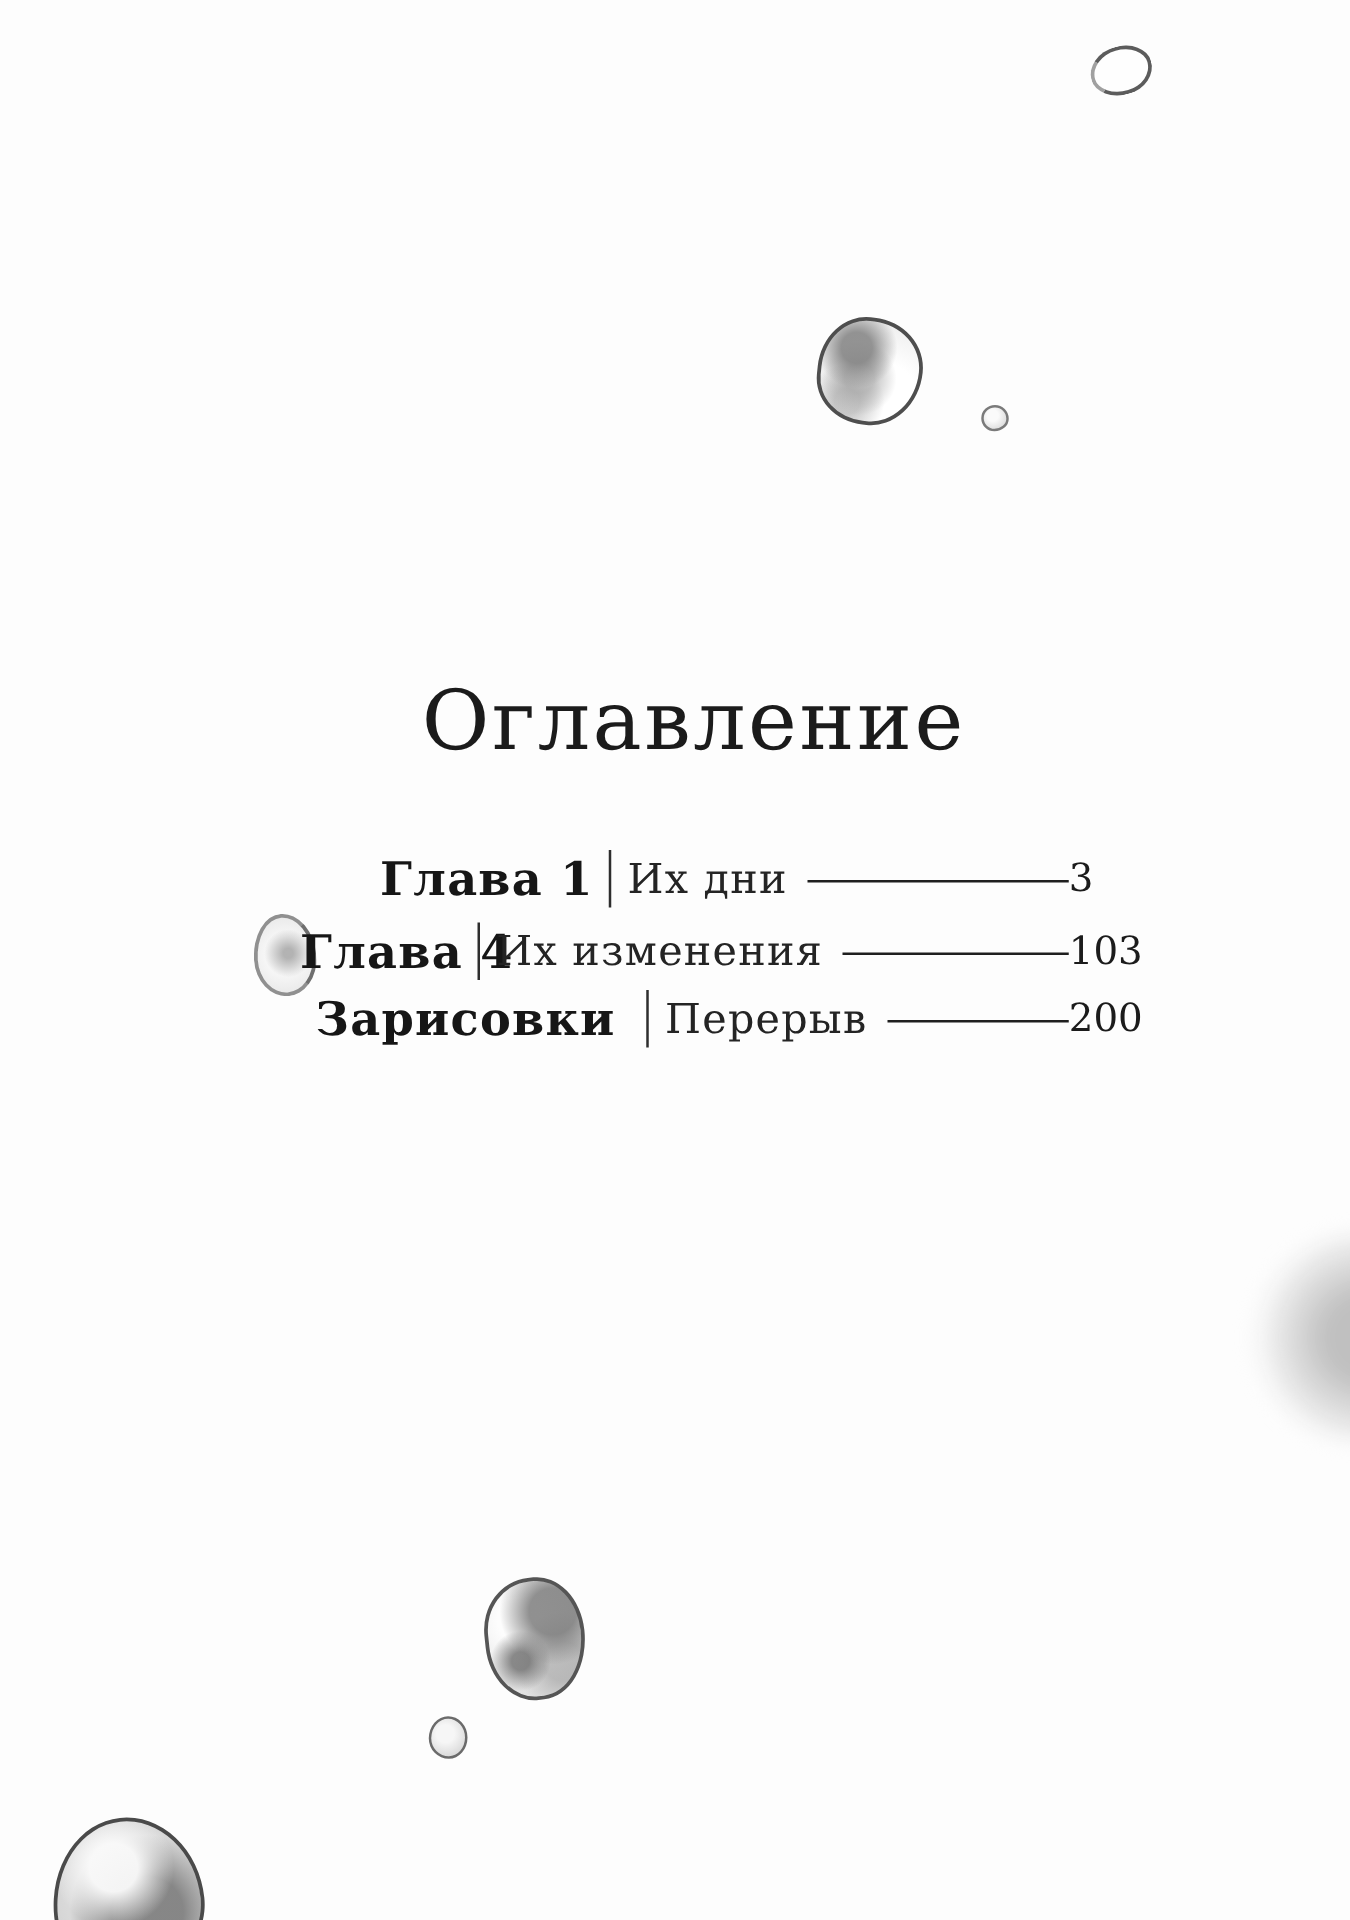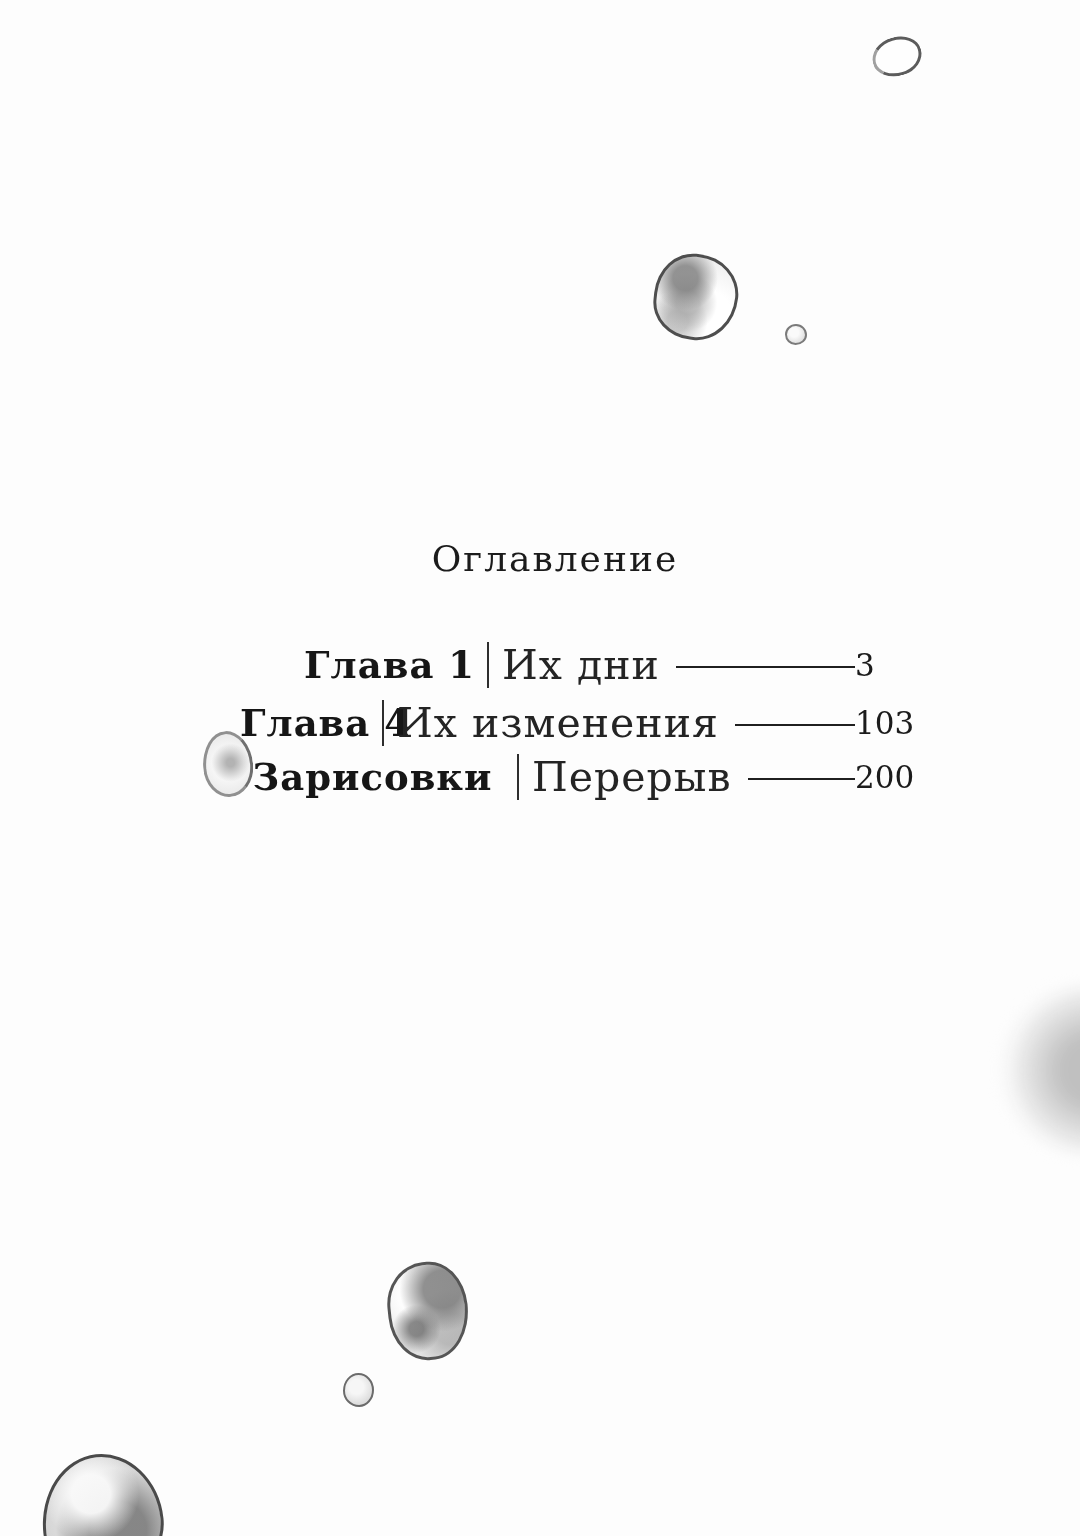--- a/index.html
+++ b/index.html
@@ -15,32 +15,32 @@
     background: #fdfdfd;
     overflow: hidden;
   }
 
   
   .title {
     position: absolute;
     left: 0; right: 0;
     top: 538px;
     text-align: center;
-    font-size: 36px;
+    font-size: 66px;
     font-weight: 400;
     letter-spacing: 2px;
     color: #1b1b1b;
     padding-left: 30px; 
   }
 
   
   .toc {
     position: absolute;
     left: 240px;
-    top: 634px;
+    top: 672px;
     width: 665px;
   }
   .toc-row {
     display: flex;
     align-items: center;
     height: 61px;
   }
   .toc-row.r4 { margin-top: -3px; }
   .toc-row.r5 { margin-top: -7px; }
 
@@ -63,21 +63,21 @@
 
   .sep {
     flex: 0 0 auto;
     width: 2px;
     height: 46px;
     background: #2e2e2e;
   }
 
   .subtitle {
     flex: 0 0 auto;
-    font-size: 41px;
+    font-size: 33px;
     font-weight: 400;
     color: #242424;
     letter-spacing: 1px;
     padding-left: 13px;
     white-space: nowrap;
   }
 
   .leader {
     flex: 1 1 auto;
     height: 2px;

